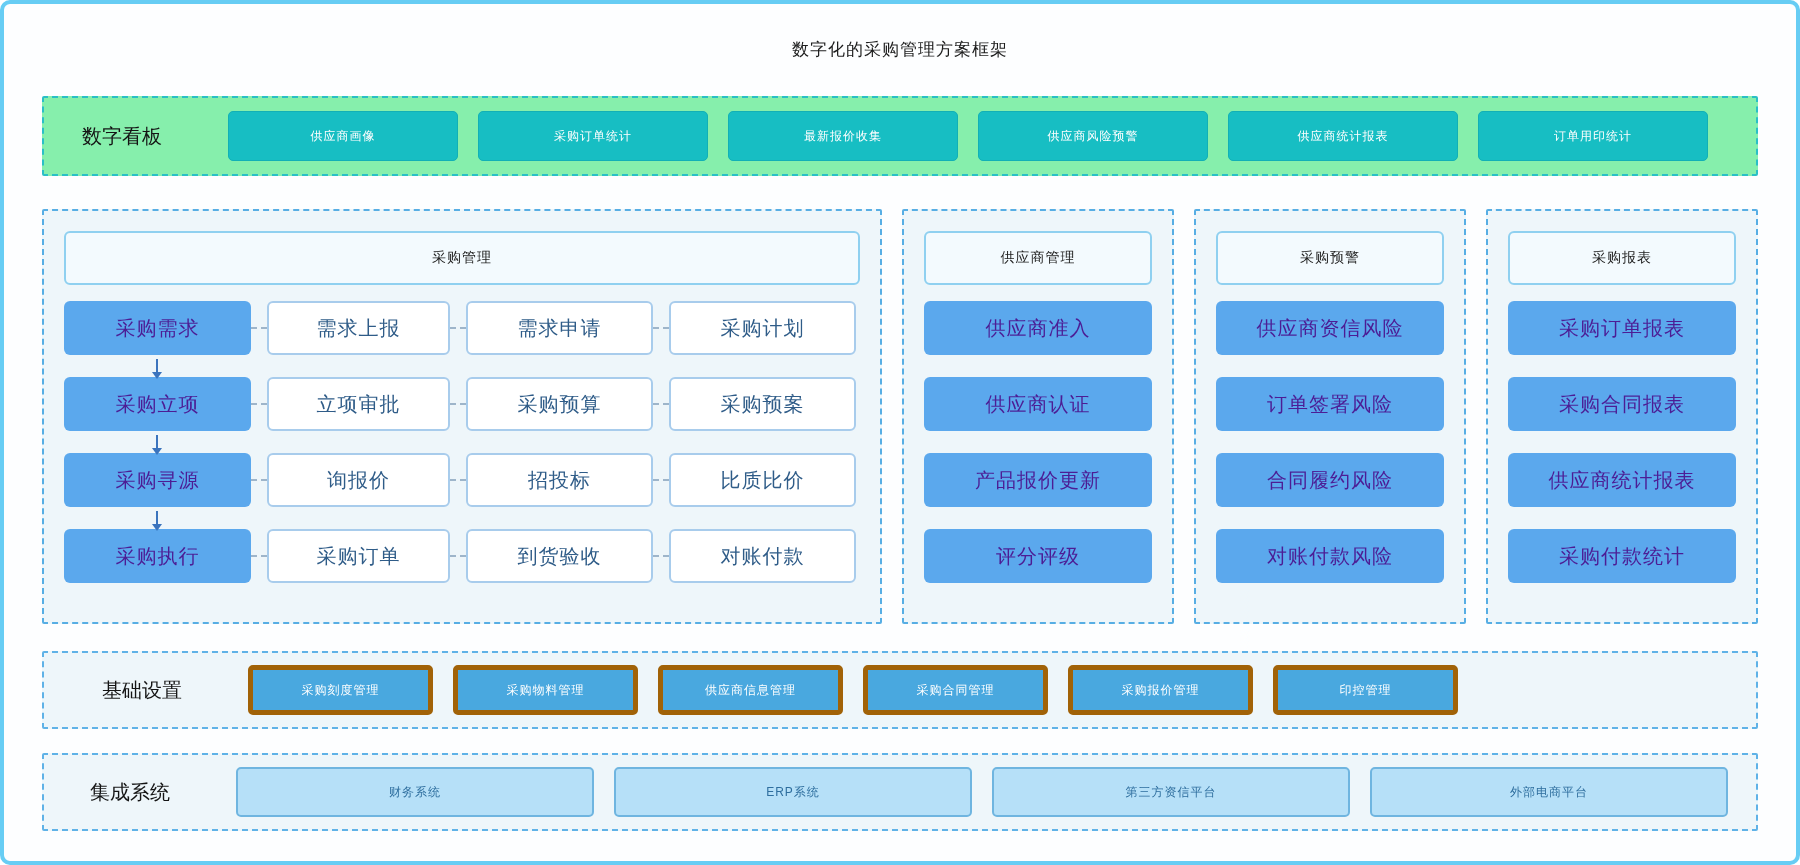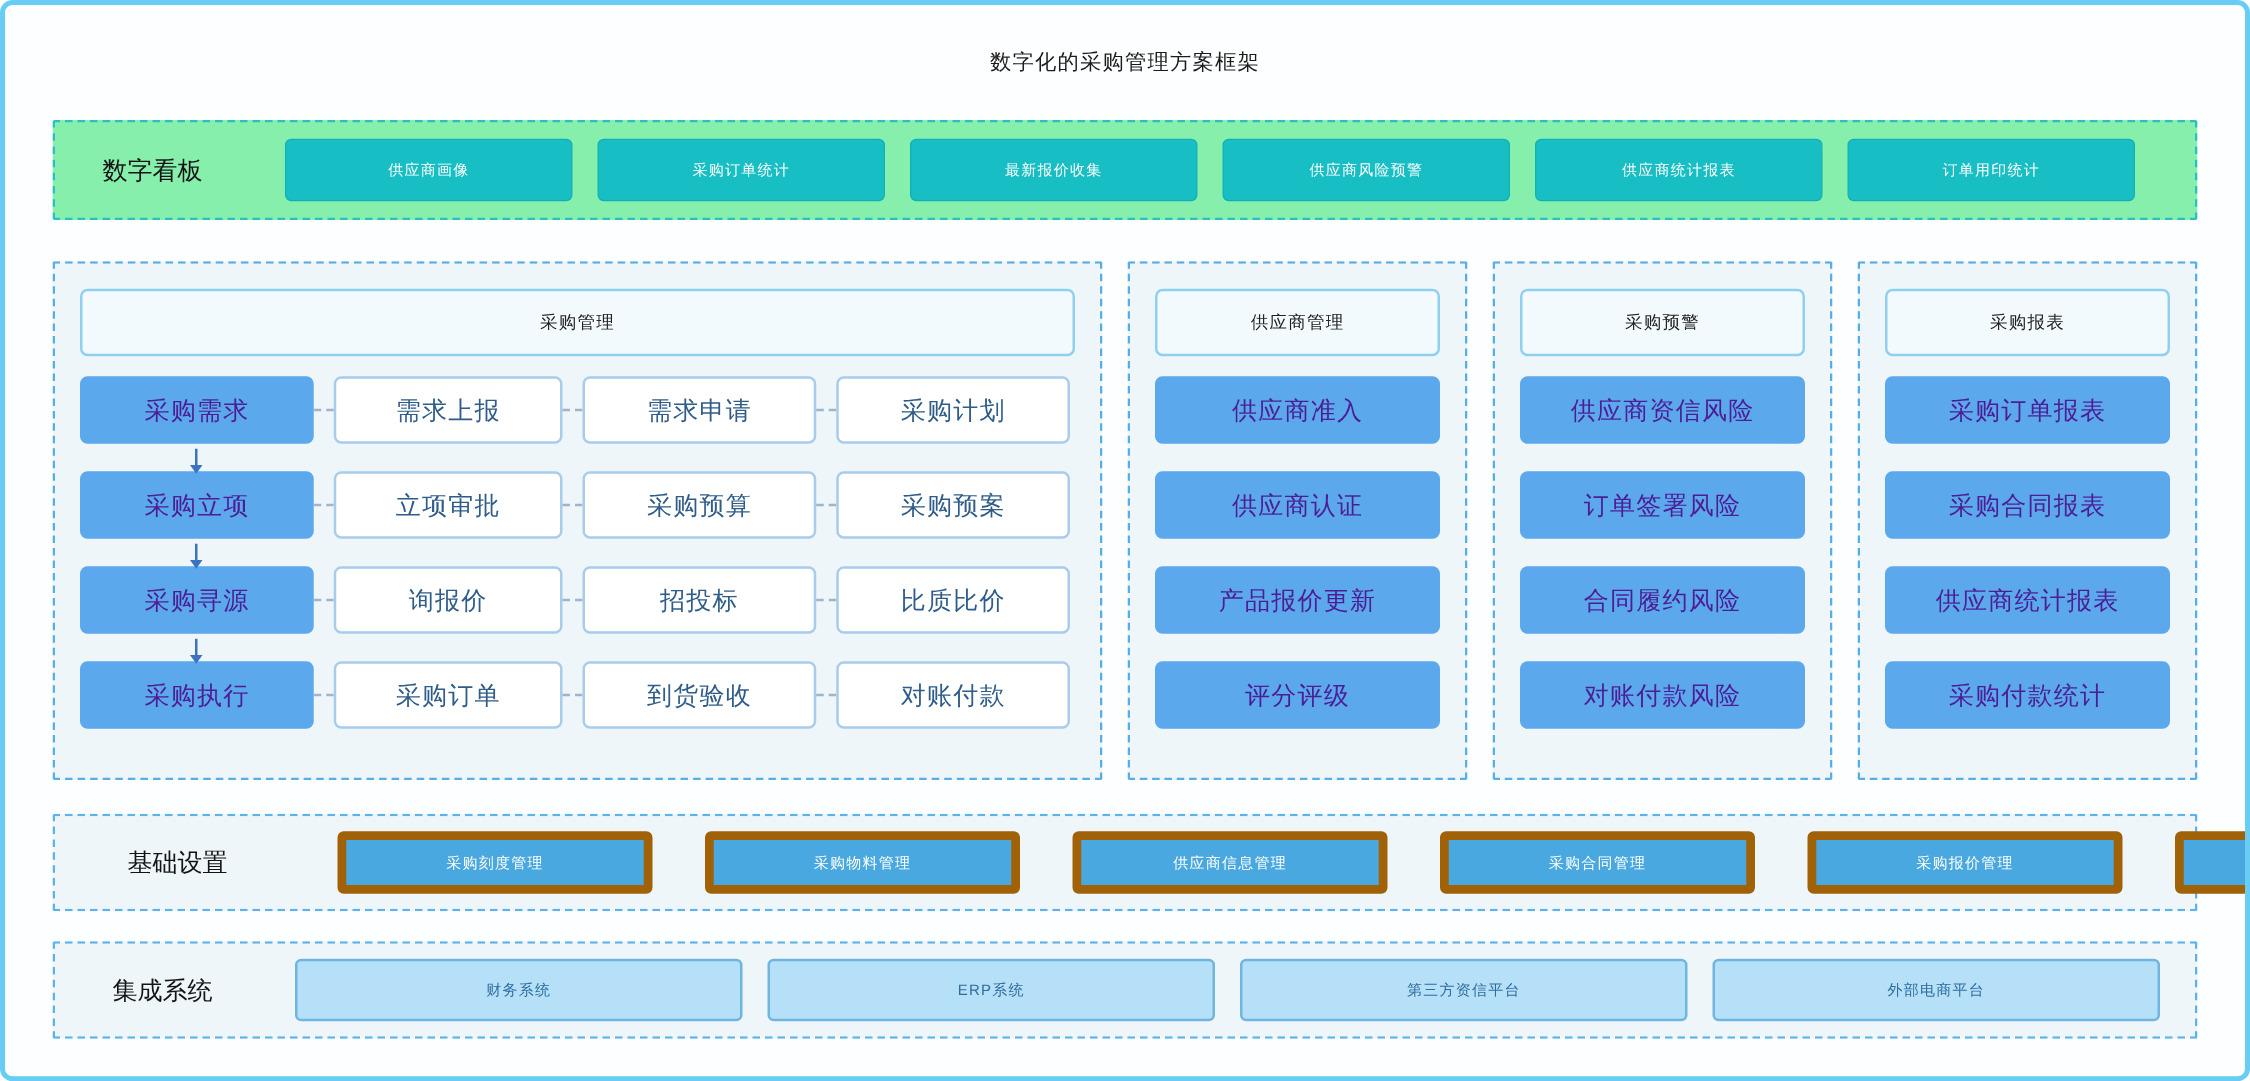--- a/index.html
+++ b/index.html
@@ -16,21 +16,21 @@
   .band-teal  { margin-top:30px; height:80px; border:2px dashed #2abfc6; background:#86efac;padding-left:12px; }
   .band-blue  { border:2px dashed #5fb2e7; background:#eef6fa; }
   .band-basic { margin-top:27px; height:78px;padding-left:32px; }
   .band-integ { margin-top:24px; height:78px; }
   .band-label { width:146px; padding-left:26px; flex-shrink:0; font-size:20px; color:#141414; }
   .band-items { display:flex; gap:20px; margin-left:26px; }
 
   .chip { height:50px; display:flex; align-items:center; justify-content:center;
     border-radius:5px; font-size:12px; letter-spacing:1px; }
   .chip-teal  { width:230px; background:#17bec3; border:1px solid #12b0b6; color:#ffffff; }
-  .chip-blue  { width:252px; background:#49a8df; border:7px solid #a16207; color:#ffffff;margin-left:22px; }
+  .chip-blue  { width:185px; background:#49a8df; border:5px solid #a16207; color:#ffffff; }
   .chip-light { width:358px; background:#b6e0f8; border:2px solid #6fb5e0; color:#2e6e9e; }
 
   
   .middle { display:flex; gap:20px; margin-top:33px; height:415px; }
   .panel { border:2px dashed #57aee4; background:#eef6fa; border-radius:2px; padding:20px; }
   .panel-proc { width:840px; flex-shrink:0; }
   .panel-col { flex:1; }
   .panel-header { height:54px; display:flex; align-items:center; justify-content:center;
     background:#f3fafe; border:2px solid #8fd0f0; border-radius:6px;
     font-size:14px; color:#222; letter-spacing:1px; }

